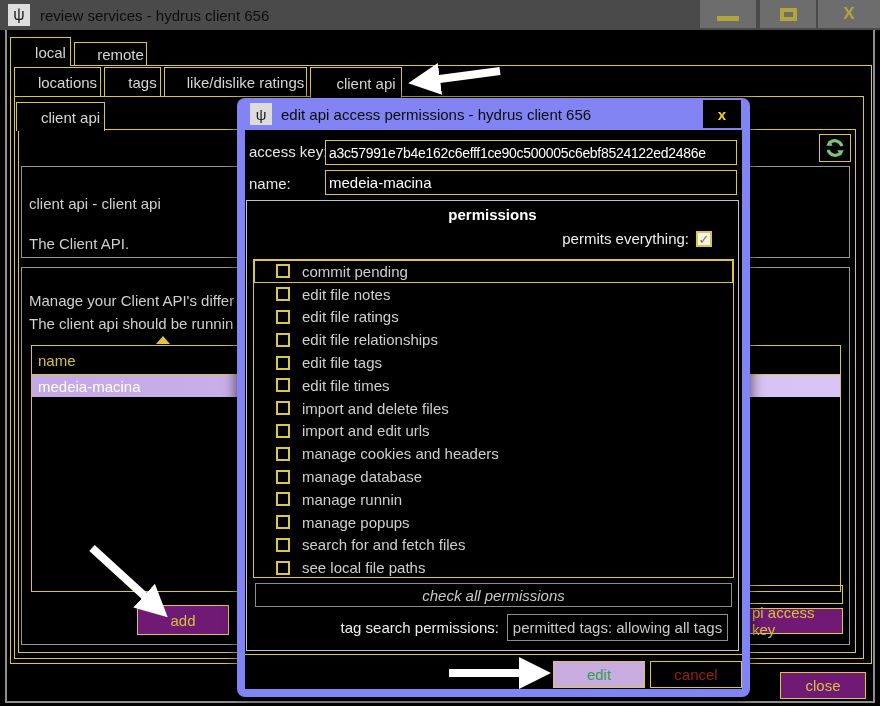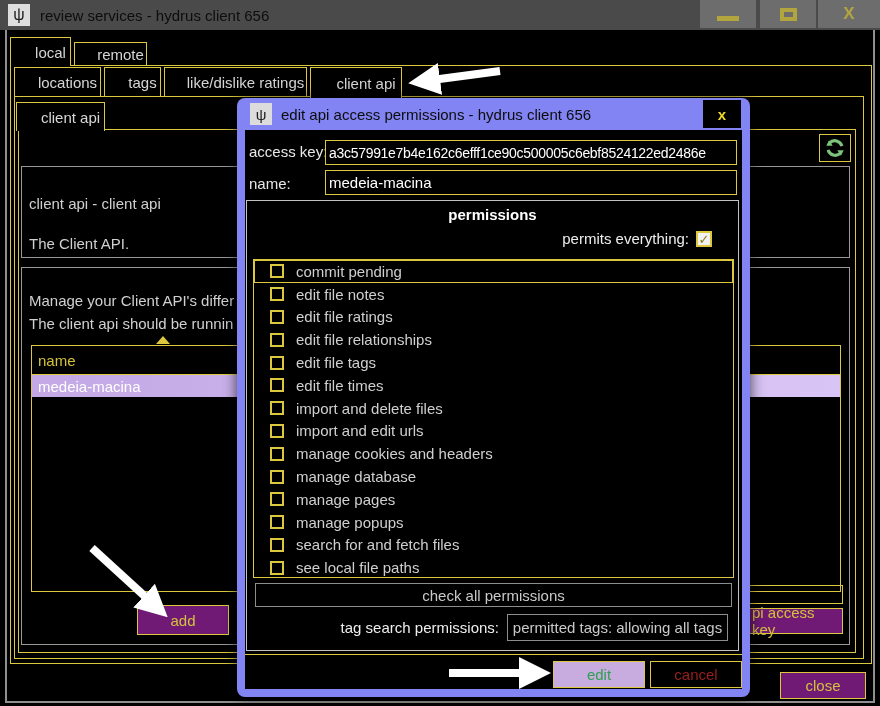--- a/index.html
+++ b/index.html
@@ -89,27 +89,27 @@
 
   .perm-gbox{position:absolute;left:1px;top:70px;width:493px;height:451px;border:1px solid #c2c2c2;}
   .perm-title{text-align:center;color:#fff;font-weight:bold;margin-top:5px;}
   .permits-row{position:absolute;top:29px;right:26px;display:flex;align-items:flex-end;gap:7px;color:#eee;}
   .checkbox{width:16px;height:16px;background:#f2f2f2;border:2px solid var(--yellow);
     display:flex;align-items:center;justify-content:center;}
   .checkbox.checked::after{content:"✓";color:#8a7a10;font-weight:bold;font-size:13px;line-height:1;}
 
   .perm-list{position:absolute;left:6px;top:58px;width:481px;height:319px;border:1px solid var(--yellow);
     display:flex;flex-direction:column;}
-  .perm-row{height:22.8px;flex:none;display:flex;align-items:center;padding-left:15px;
+  .perm-row{height:22.8px;flex:none;display:flex;align-items:center;padding-left:21px;
     border:1px solid transparent;color:#cfcfcf;}
   .perm-row.focused{border-color:var(--yellow);}
   .perm-cb{width:14px;height:14px;border:2px solid var(--yellow);background:#000;margin-right:12px;flex:none;}
 
   .checkall-btn{position:absolute;left:8px;top:382px;width:477px;height:24px;border:1px solid #8d8d8d;
-    color:#c9c9c9;display:flex;align-items:center;justify-content:center;}
+    color:#c9c9c9;display:flex;align-items:center;justify-content:center;font-style:italic;}
   .tagperm-row{position:absolute;left:0;right:10px;top:413px;display:flex;align-items:center;
     justify-content:flex-end;gap:8px;color:#eee;}
   .tagperm-select{width:221px;height:27px;border:1px solid #8d8d8d;color:#c9c9c9;
     display:flex;align-items:center;justify-content:center;}
 
   .yline{position:absolute;left:0;top:524px;width:497px;border-top:1px solid var(--yellow);}
   .apply-btn{position:absolute;left:308px;top:531px;width:92px;height:27px;background:var(--applybg);
     border:1px solid var(--yellow);color:var(--applytext);display:flex;align-items:center;justify-content:center;}
   .cancel-btn{position:absolute;left:405px;top:531px;width:92px;height:27px;background:#000;
     border:1px solid var(--yellow);color:var(--canceltext);display:flex;align-items:center;justify-content:center;}
@@ -233,21 +233,21 @@
           <div class="perm-row">
               <span class="perm-cb"></span>
               <span>manage cookies and headers</span>
             </div>
           <div class="perm-row">
               <span class="perm-cb"></span>
               <span>manage database</span>
             </div>
           <div class="perm-row">
               <span class="perm-cb"></span>
-              <span>manage pages</span>
+              <span>manage runnin</span>
             </div>
           <div class="perm-row">
               <span class="perm-cb"></span>
               <span>manage popups</span>
             </div>
           <div class="perm-row">
               <span class="perm-cb"></span>
               <span>search for and fetch files</span>
             </div>
           <div class="perm-row">

